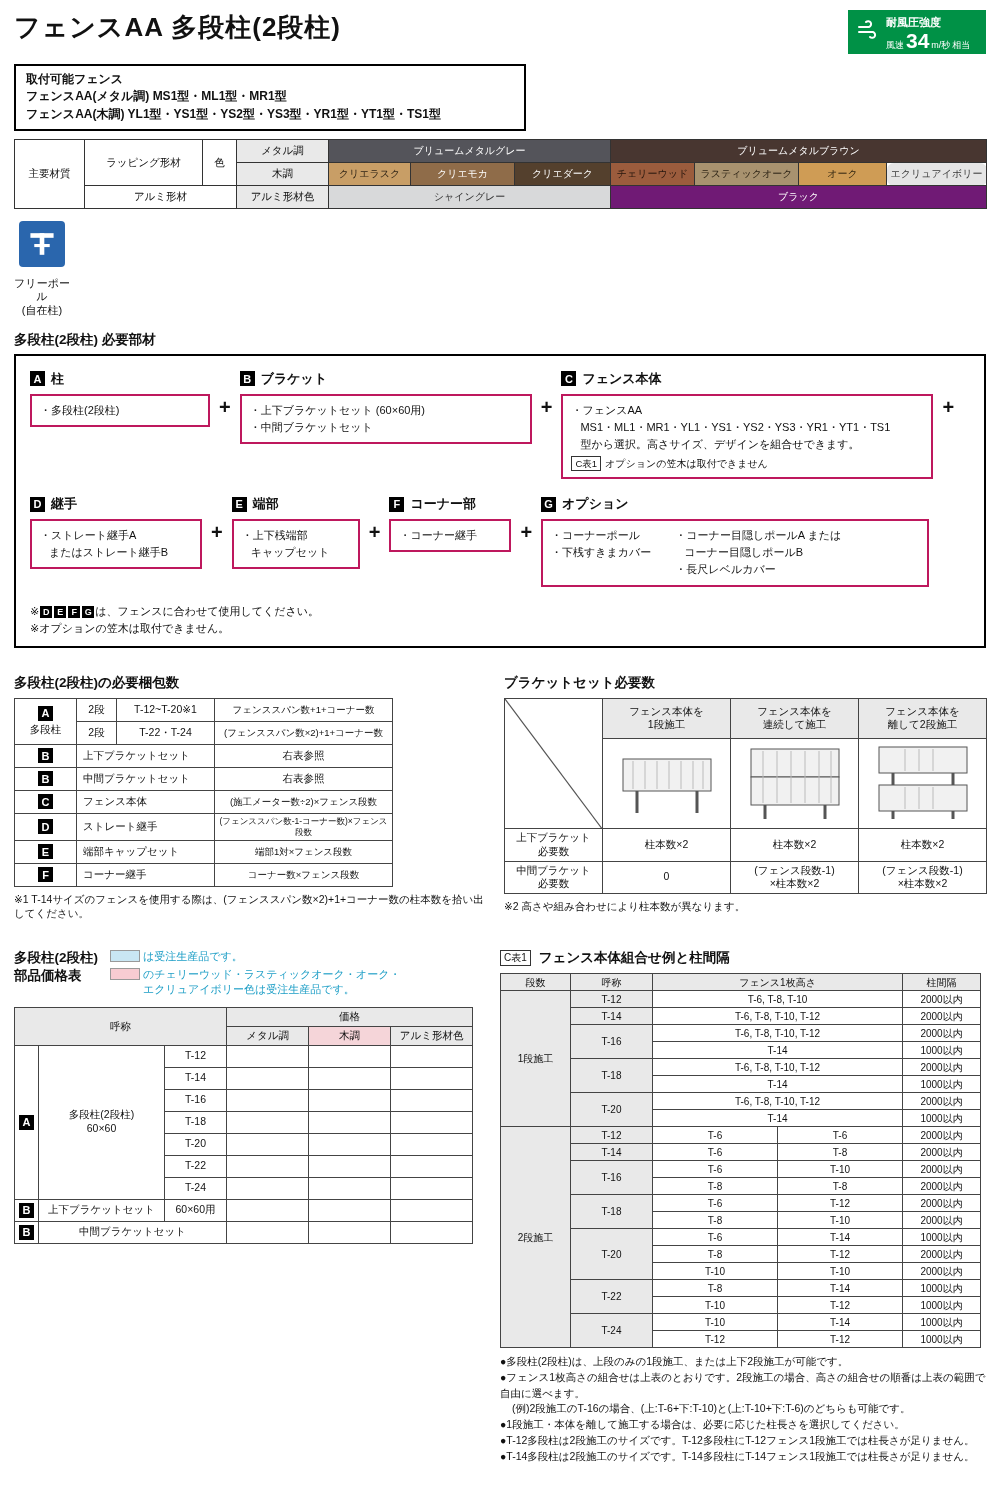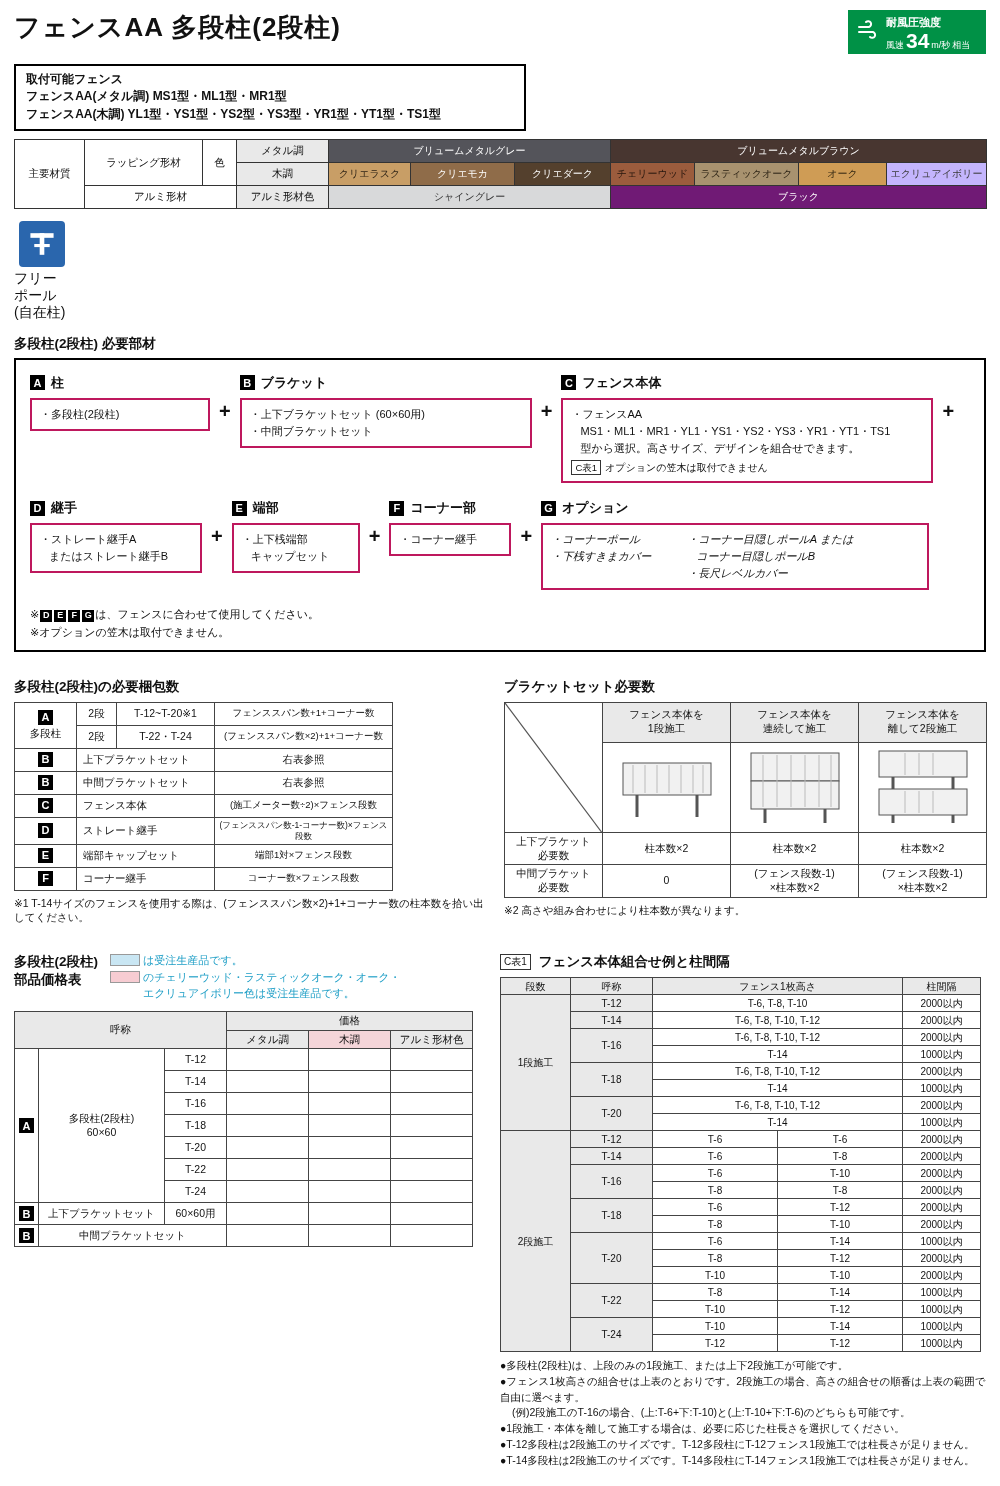--- a/index.html
+++ b/index.html
@@ -31,31 +31,31 @@
 
   
   .mat-table { margin-top:8px; width:972px; }
   .mat-table td { border:1px solid #333; font-size:10px; text-align:center; padding:4px 2px; white-space:nowrap; overflow:hidden; }
   .mat-table td.lab { background:#fff; font-size:10.5px; }
   .mat-table td.sublab { background:#e9e9e9; font-size:10.5px; }
 
   
   .freepole { margin-top:12px; width:56px; display:flex; flex-direction:column; align-items:center; }
   .fp-icon { width:46px; height:46px; background:var(--freepole-blue,#2a66ad); border-radius:4px; display:flex; align-items:center; justify-content:center; }
-  .fp-label { font-size:14px; line-height:1.2; text-align:left; margin-top:3px; }
+  .fp-label { font-size:11px; line-height:1.2; text-align:center; margin-top:10px; }
 
   
   .sec-title { font-size:13.5px; font-weight:bold; margin-top:14px; }
   .parts-box { border:2px solid #000; margin-top:5px; padding:14px 14px 8px; }
   .parts-row { display:flex; align-items:flex-start; margin-bottom:16px; }
   .part-head { display:flex; align-items:center; gap:6px; font-size:13px; font-weight:bold; margin-bottom:6px; }
   .part-body { border:2px solid #be185d; padding:6px 8px; font-size:11px; line-height:1.55; }
   .indent { padding-left:9px; }
   .plus { font-size:20px; font-weight:bold; margin:26px 9px 0; }
-  .g-cols { display:flex; gap:36px;font-style:italic; }
+  .g-cols { display:flex; gap:24px; }
   .abadge { display:inline-flex; width:15px; height:15px; background:#000; color:#fff; font-size:11px; font-weight:bold; align-items:center; justify-content:center; flex:0 0 auto; }
   .abadge.mini { width:12px; height:12px; font-size:9px; margin:0 1px; }
   .ctag { display:inline-block; border:1px solid #333; font-size:9.5px; padding:0 3px; line-height:1.4; background:#fff; margin-right:4px; font-weight:normal; }
   .cref { font-size:10px; margin-top:3px; }
   .parts-notes { font-size:11px; line-height:1.6; margin-top:4px; }
 
   
   .mid-row { display:flex; justify-content:space-between; margin-top:26px; }
   .mid-left { width:478px; }
   .mid-right { width:482px; }
@@ -156,21 +156,21 @@
           <td colspan="4" style="background: rgb(72, 54, 48); color: rgb(255, 255, 255);">ブリュームメタルブラウン</td>
         </tr>
         <tr>
           <td class="sublab">木調</td>
           <td style="background: rgb(200, 158, 102); color: rgb(47, 36, 22);">クリエラスク</td>
           <td style="background: rgb(143, 108, 73); color: rgb(255, 255, 255);">クリエモカ</td>
           <td style="background: rgb(84, 64, 45); color: rgb(255, 255, 255);">クリエダーク</td>
           <td style="background: rgb(155, 92, 61); color: rgb(38, 22, 13);">チェリーウッド</td>
           <td style="background: rgb(168, 146, 111); color: rgb(44, 35, 21);">ラスティックオーク</td>
           <td style="background: rgb(207, 156, 85); color: rgb(51, 38, 17);">オーク</td>
-          <td style="background: #c4b5fd; color: rgb(58, 58, 58);">エクリュアイボリー</td>
+          <td style="background: #e5e5e5; color: rgb(58, 58, 58); border-radius: 7px;">エクリュアイボリー</td>
         </tr>
         <tr>
           <td colspan="2" class="lab">アルミ形材</td>
           <td class="sublab">アルミ形材色</td>
           <td colspan="3" style="background: rgb(216, 217, 218); color: rgb(51, 51, 51);">シャイングレー</td>
           <td colspan="4" style="background: #701a75; color: rgb(255, 255, 255);">ブラック</td>
         </tr>
       </tbody>
   </table>
 

